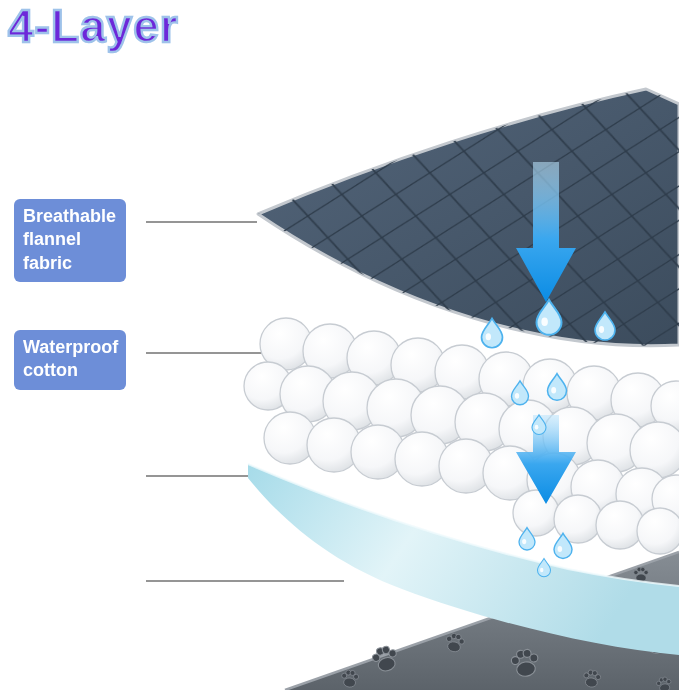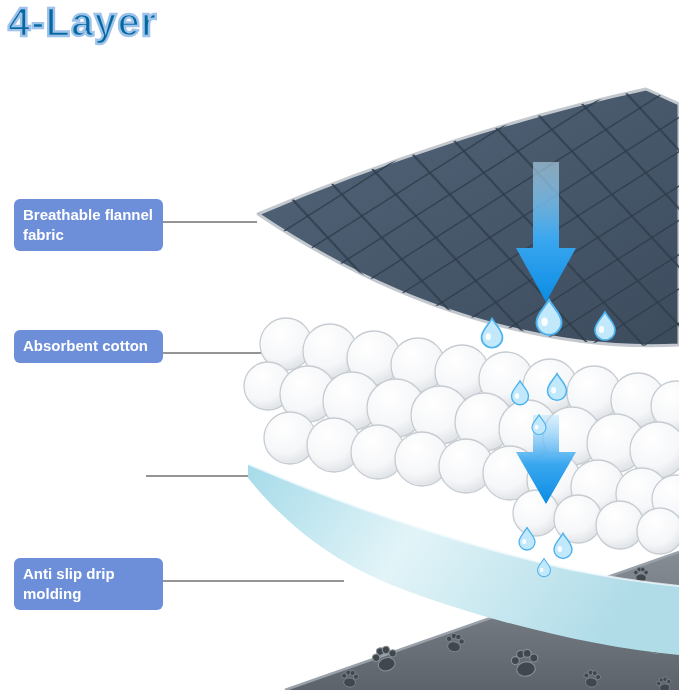--- a/index.html
+++ b/index.html
@@ -6,29 +6,29 @@
   body{
     width:679px;height:690px;position:relative;overflow:hidden;
     font-family:"Liberation Sans",sans-serif;
   }
   .stage{position:absolute;inset:0;}
   
   .title{
     position:absolute;left:8px;top:0px;z-index:5;
   }
   .title-line{
-    font-size:40px;font-weight:bold;letter-spacing:1px;line-height:1.14;
-    color:#0369a1;
+    font-size:46px;font-weight:bold;letter-spacing:1px;line-height:1.14;
+    color:#6d28d9;
     -webkit-text-stroke:2.4px #9ec2ea;
   }
   
   .layer-label{
-    position:absolute;left:14px;width:149px;box-sizing:border-box;
+    position:absolute;left:14px;width:112px;box-sizing:border-box;
     background:#6d8ed8;color:#ffffff;border-radius:6px;
-    padding:6px 8px 7px 9px;font-size:15px;font-weight:bold;line-height:1.3;
+    padding:6px 8px 7px 9px;font-size:18px;font-weight:bold;line-height:1.3;
     z-index:4;
   }
   svg{position:absolute;left:0;top:0;}
 </style>
 </head>
 <body>
 
 <div class="stage">
 
   <svg width="679" height="690" viewBox="0 0 679 690">
@@ -171,19 +171,16 @@
   </svg>
 
   <div class="title">
     <div class="title-line">4-Layer</div>
   </div>
 
   <div class="layer-label" style="top:199px">
     <span>Breathable flannel fabric</span>
   </div>
   <div class="layer-label" style="top:330px">
-    <span>Absorbent cotton</span>
-  </div>
-  <div class="layer-label" style="top:558px">
-    <span>Anti slip drip molding</span>
+    <span>Waterproof cotton</span>
   </div>
 
 </div>
 
 </body></html>

